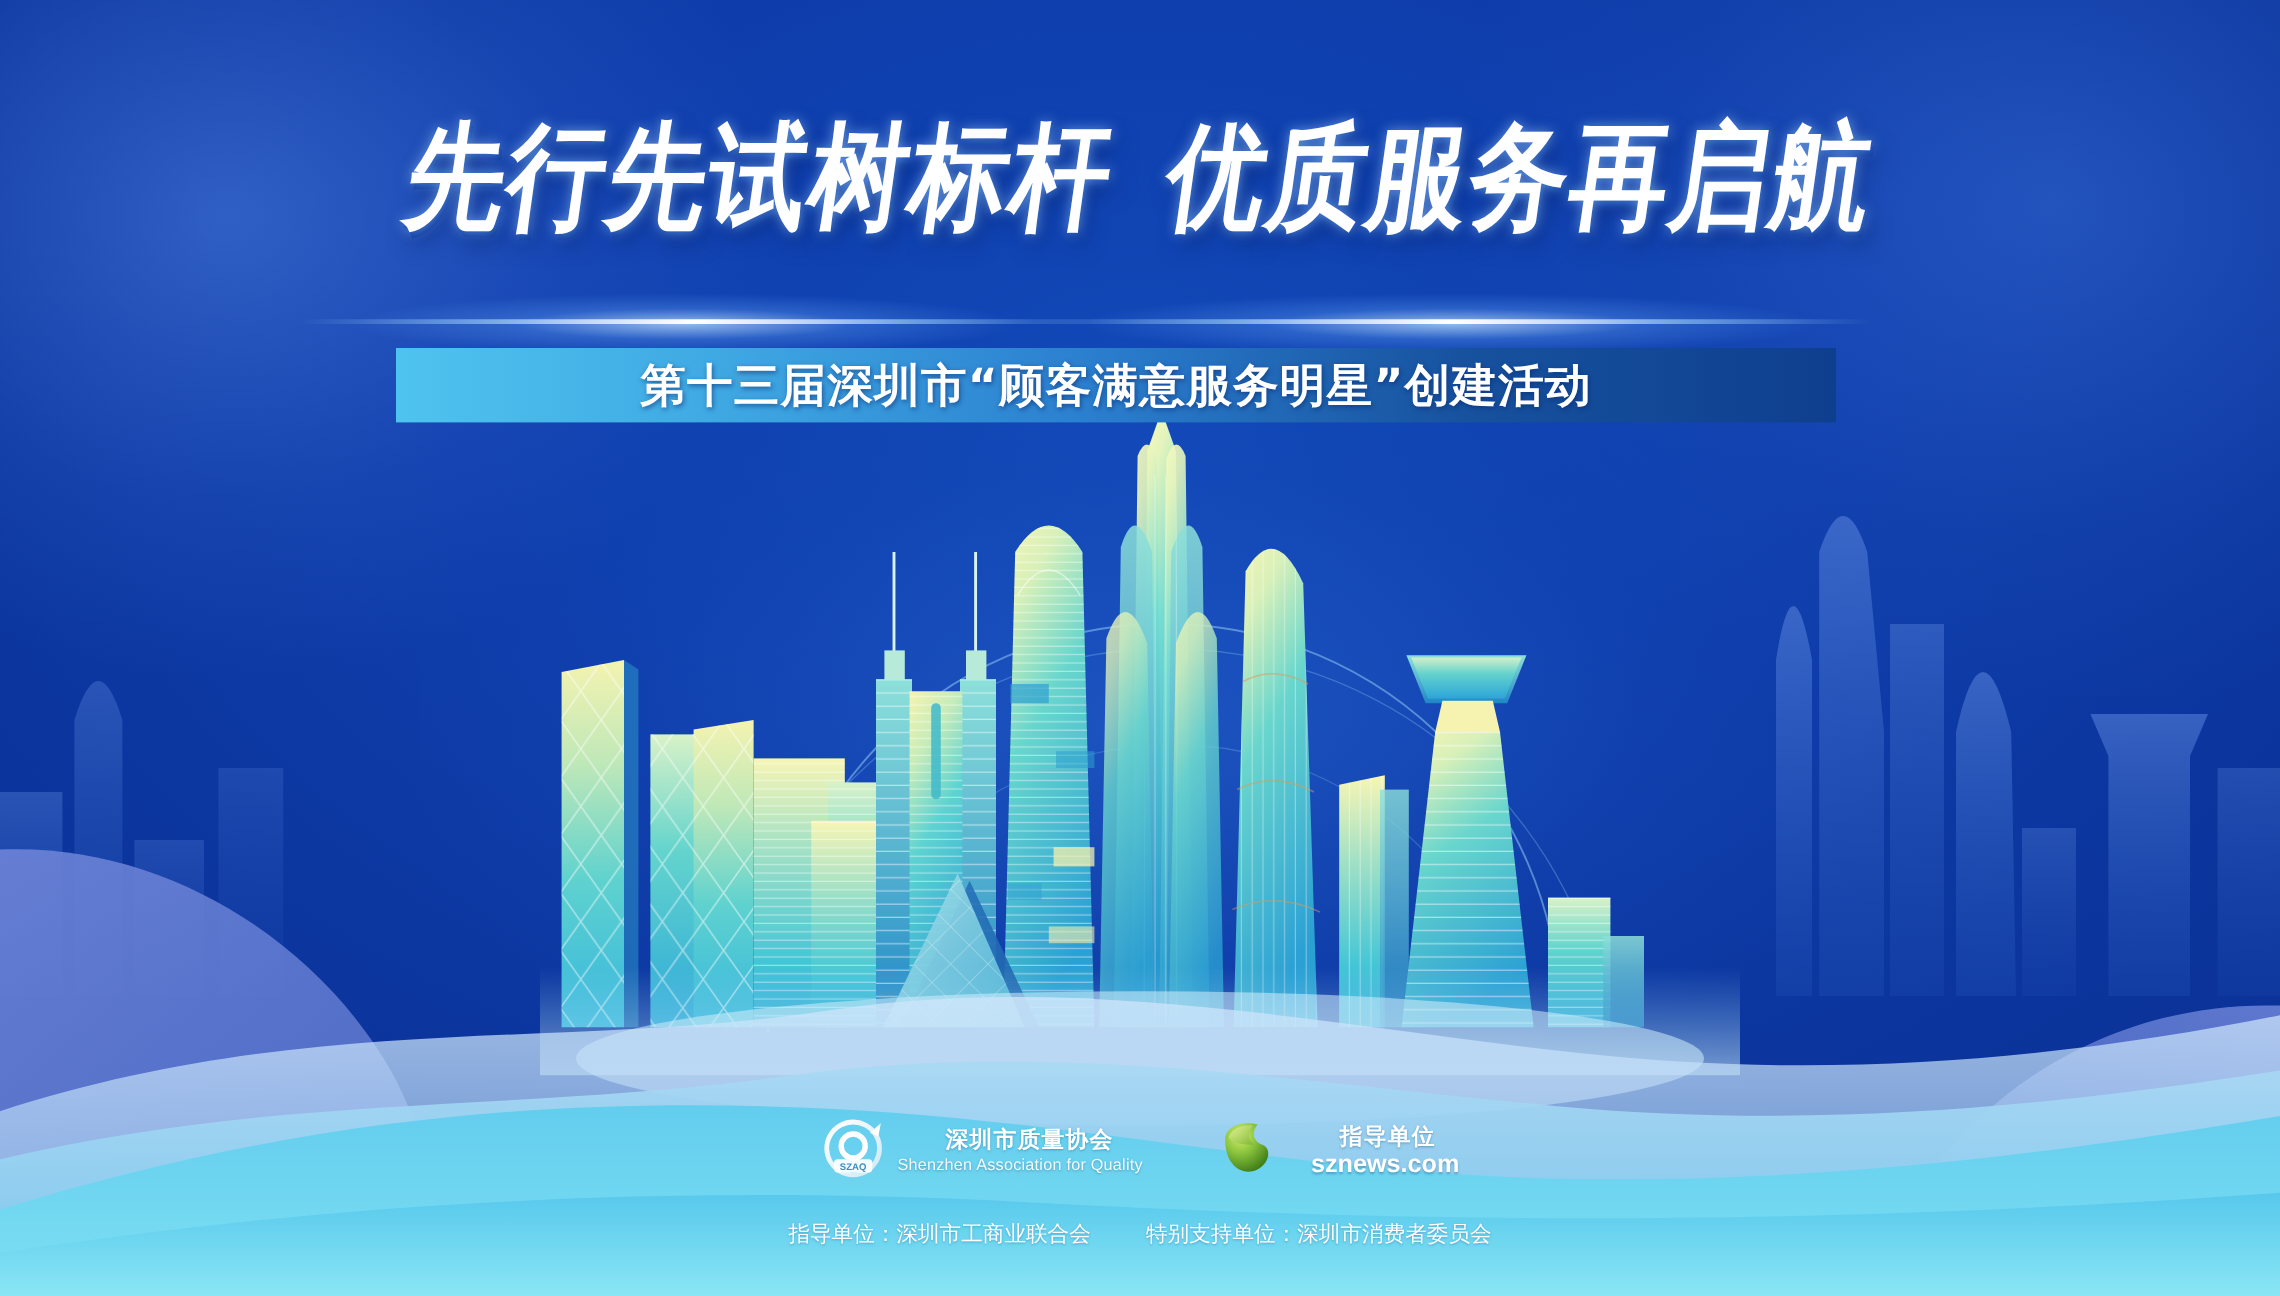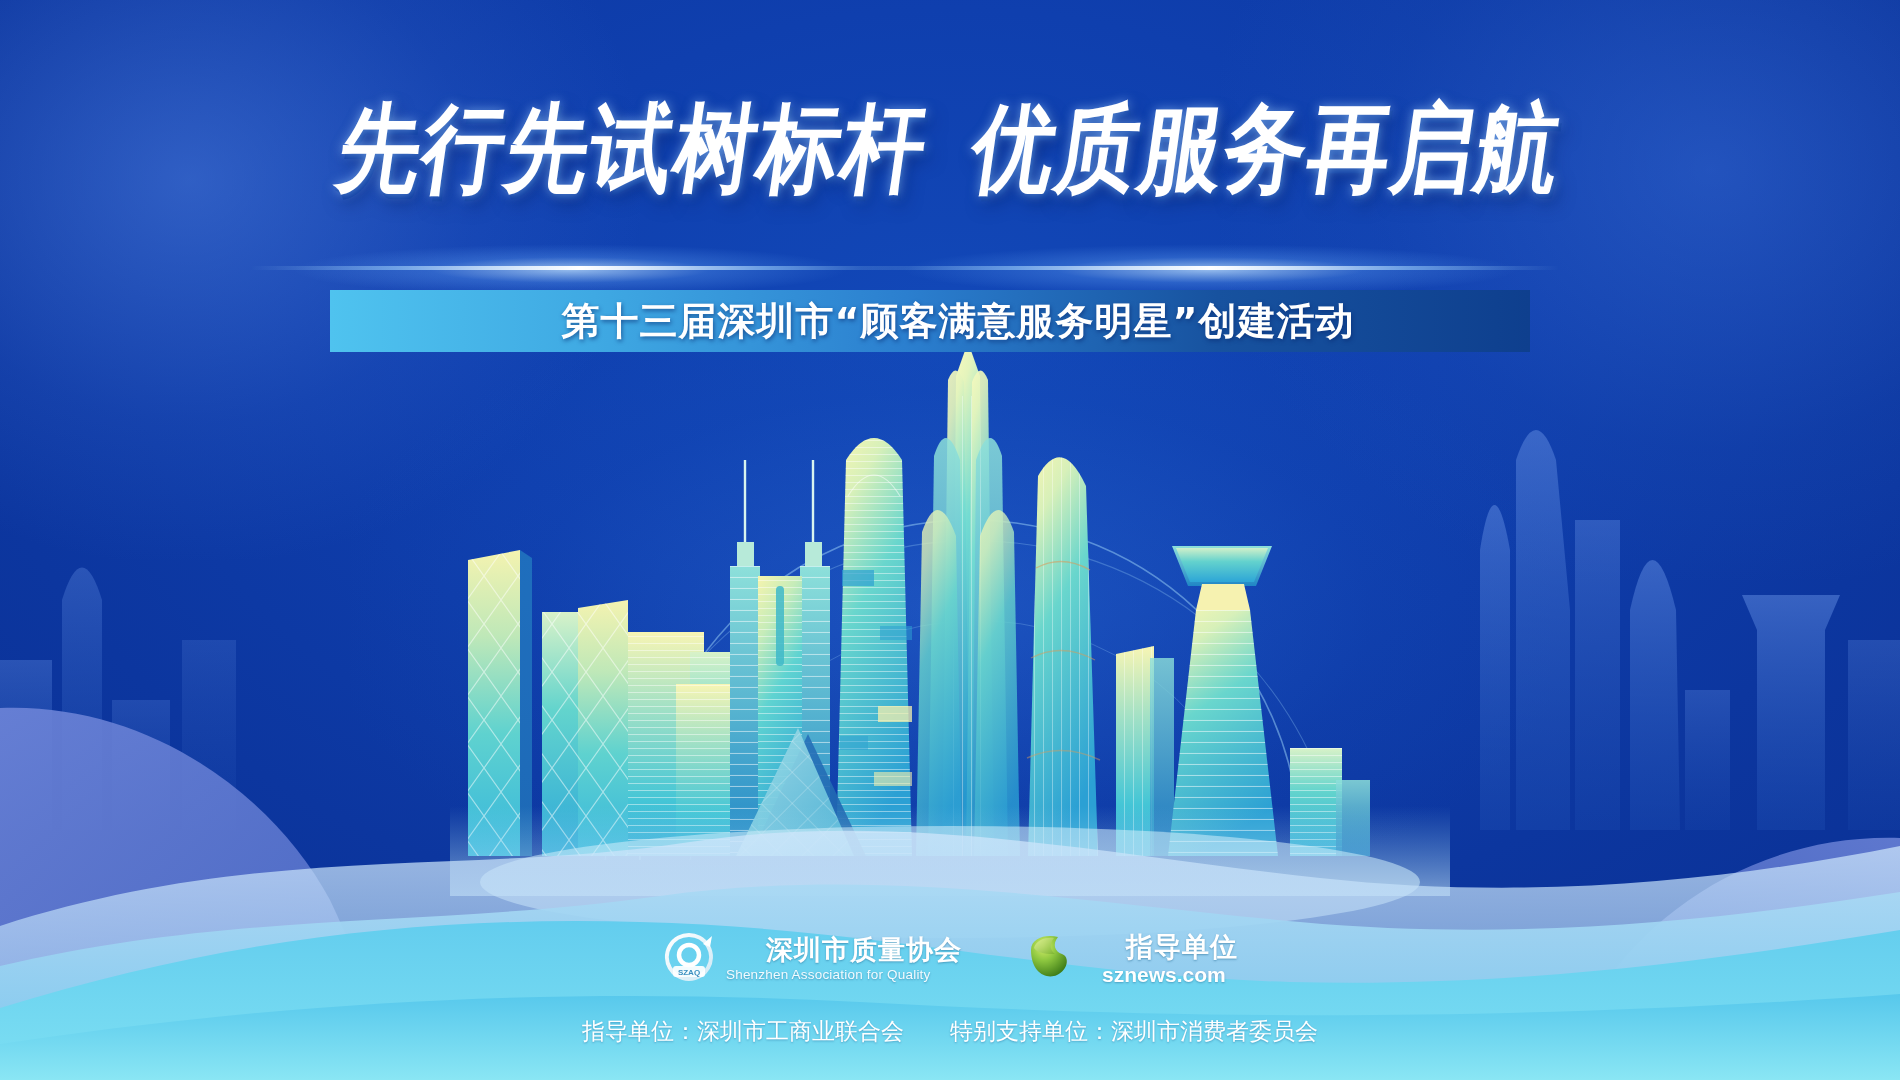--- a/index.html
+++ b/index.html
@@ -64,39 +64,38 @@
     position:absolute;left:330px;top:290px;width:1200px;height:62px;z-index:30;
     background:linear-gradient(90deg, #4fc3ef 0%, #3fa9e3 22%, #2b7fcf 48%, #17529f 74%, #0e3f8e 100%);
   }
   #subtitle-text{
     position:absolute;left:0;top:0;width:1200px;height:62px;z-index:31;
     display:flex;align-items:center;justify-content:center;
     font-family:"DejaVu Sans","Liberation Sans",sans-serif;
     font-size:38px;font-weight:bold;color:#ffffff;letter-spacing:1px;
     text-shadow:1px 2px 4px rgba(8,40,110,.6);
     white-space:nowrap;
-    padding-left:28px;
   }
 
   
   #logos{position:absolute;left:0;top:930px;width:1900px;z-index:40;
     display:flex;align-items:center;justify-content:center;gap:60px;}
   .logo{display:flex;align-items:center;gap:10px;}
   .logo-mark{flex:0 0 auto;}
   .logo-txt{display:flex;flex-direction:column;line-height:1;}
-  .logo-cn{font-family:Liberation Sans, sans-serif;font-size:27px;font-weight:bold;color:#ffffff;
+  .logo-cn{font-family:Liberation Sans, sans-serif;font-size:19px;font-weight:bold;color:#ffffff;
     letter-spacing:1px;text-shadow:0 1px 2px rgba(40,110,150,.55);margin-left:40px;}
   .logo-en{font-family:"Liberation Sans",sans-serif;font-size:13.5px;font-weight:normal;color:#f2fbff;
     letter-spacing:.2px;margin-top:4px;text-shadow:0 1px 2px rgba(40,110,150,.55);}
   .logo-en-big{font-family:"Liberation Sans",sans-serif;font-size:21px;font-weight:bold;color:#ffffff;
     letter-spacing:0;margin-top:3px;text-shadow:0 1px 2px rgba(40,110,150,.5);margin-left:16px;}
 
   
   #footer{position:absolute;left:0;top:1016px;width:1900px;text-align:center;z-index:40;
-    font-family:"DejaVu Sans","Liberation Sans",sans-serif;font-size:23px;color:#ffffff;
+    font-family:"DejaVu Sans","Liberation Sans",sans-serif;font-size:18px;color:#ffffff;
     text-shadow:0 1px 2px rgba(30,100,150,.45);white-space:nowrap;}
   #footer .sep{display:inline-block;width:46px;}
 </style>
 </head>
 <body>
 
 <div id="poster">
 
   <div class="glow-tl"></div>
   <div class="glow-tr"></div>

